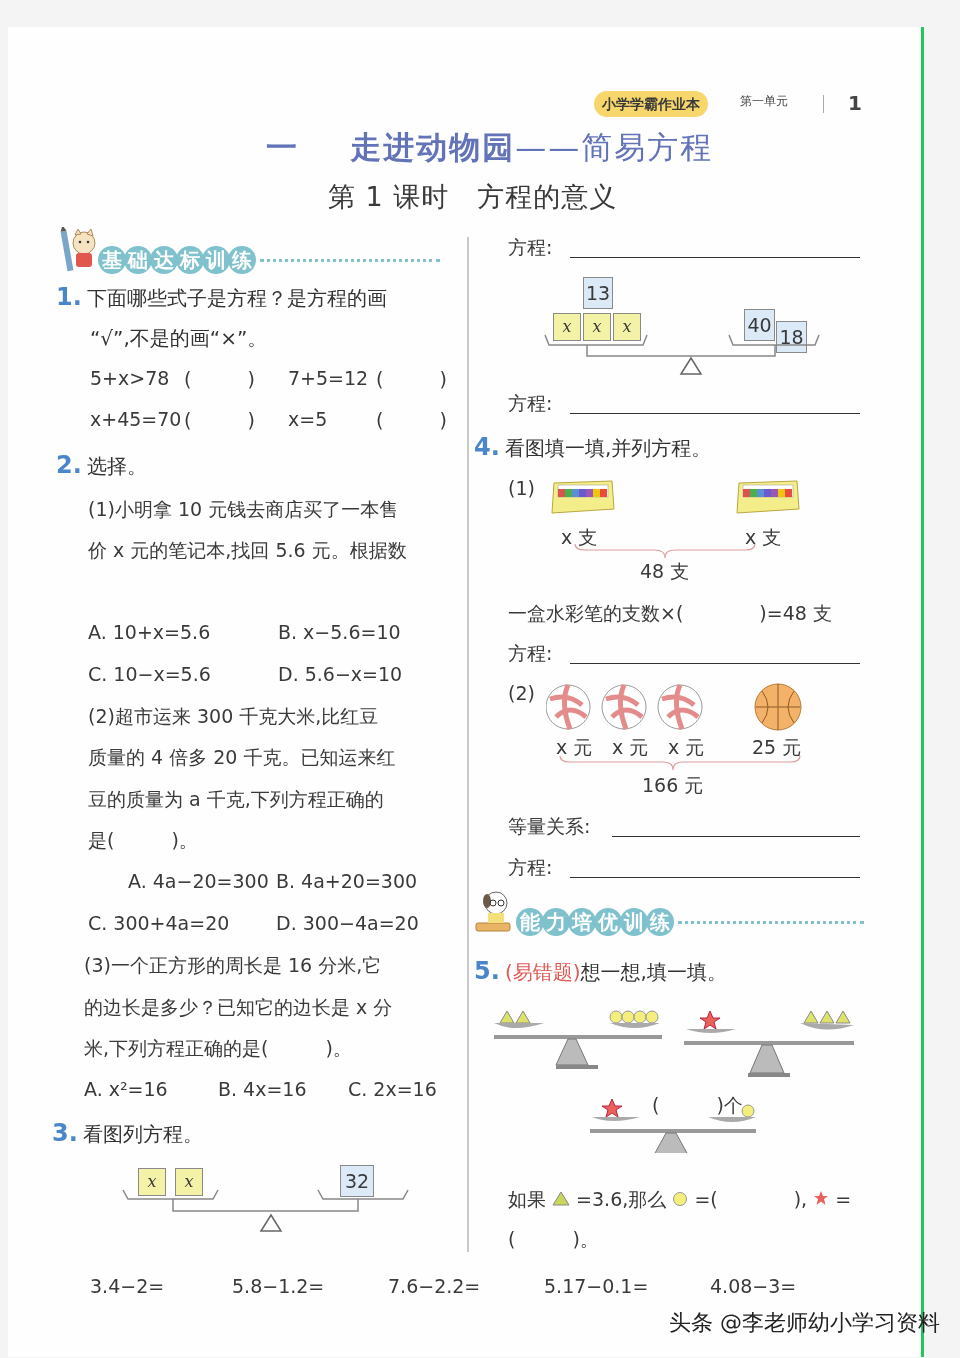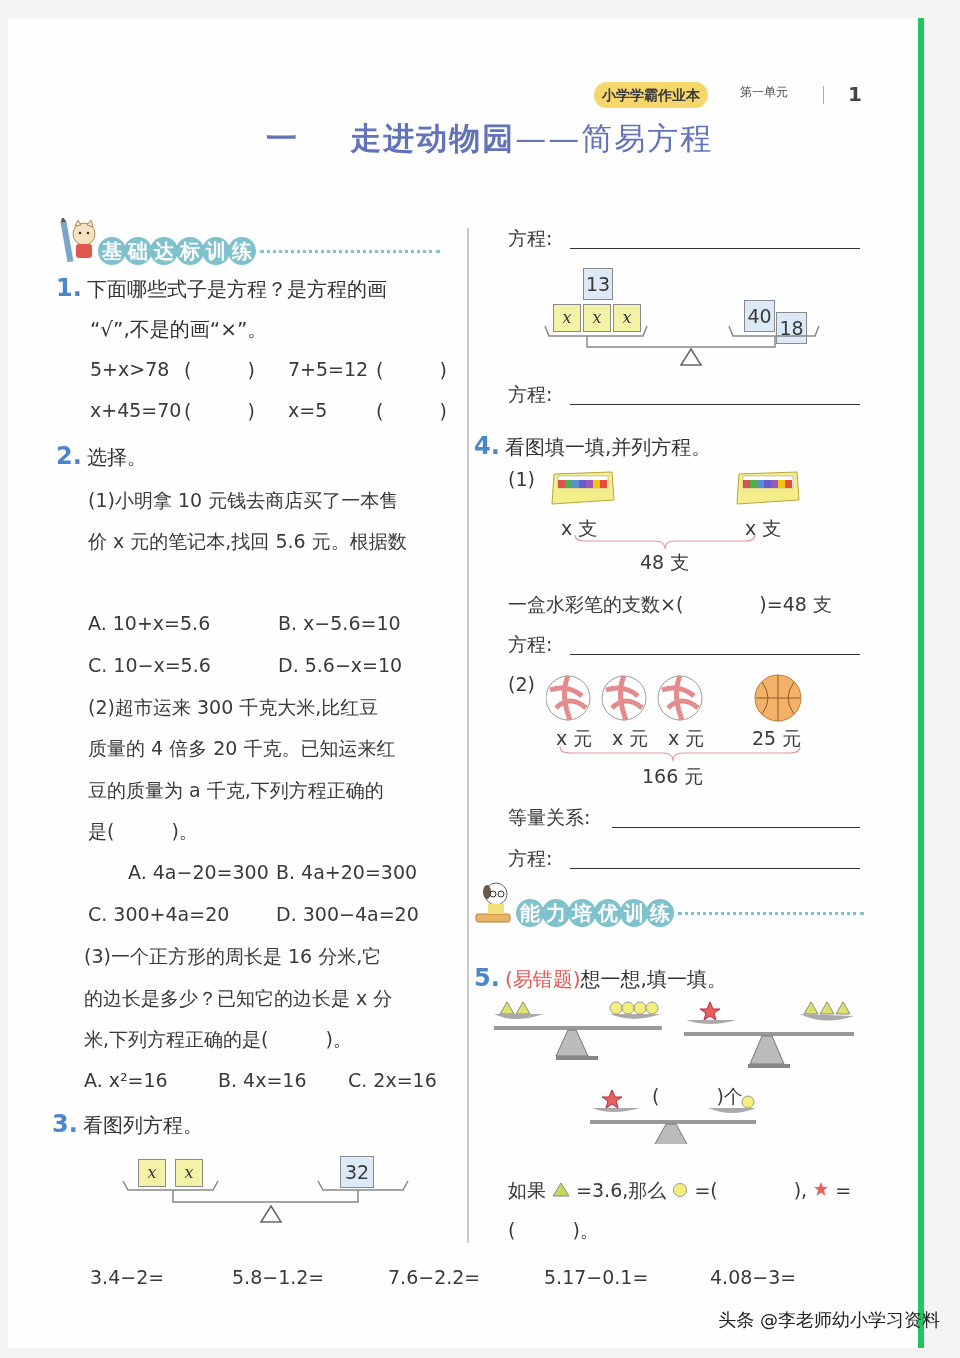--- a/index.html
+++ b/index.html
@@ -1,17 +1,17 @@
 <!DOCTYPE html>
 <html><head>
 <meta charset="utf-8">
 <style>
   * { box-sizing: border-box; margin: 0; padding: 0; }
   body { width: 960px; height: 1358px; background: #f4f4f4; font-family: "DejaVu Sans", "Liberation Sans", sans-serif; color: #3a3a3a; position: relative; overflow: hidden; }
-  .page { position: absolute; left: 8px; top: 18px; width: 916px; height: 1330px; background: #fefefe; border-right: 6px solid #22c55e; }
+  .page { position: absolute; left: 8px; top: 27px; width: 916px; height: 1330px; background: #fefefe; border-right: 3px solid #22c55e; }
   .abs { position: absolute; }
   .hdr-badge { left: 586px; top: 64px; height: 26px; padding: 0 8px; background: #f7d66b; border-radius: 13px; font-size: 14px; line-height: 26px; color: #3a3a3a; font-weight: bold; }
   .hdr-unit { left: 732px; top: 66px; font-size: 12px; color: #444; }
   .hdr-sep { left: 815px; top: 68px; width: 1px; height: 18px; background: #aaa; }
   .hdr-page { left: 840px; top: 64px; font-size: 20px; font-weight: bold; color: #444; }
   .title1 { left: 258px; top: 100px; font-size: 31px; font-weight: bold; color: #6273b8; letter-spacing: 2px; }
   .title1 .thin { font-weight: normal; }
   .title2 { left: 320px; top: 152px; font-size: 27px; color: #3a3a3a; letter-spacing: 1px; }
   .divider { left: 459px; top: 210px; width: 2px; height: 1015px; background: #c9c9c9; }
   .sec-banner { display: flex; align-items: center; }
@@ -20,36 +20,37 @@
   .dots { border-bottom: 3px dotted #7fc1cc; height: 2px; margin-left: 6px; }
   .mascot { width: 40px; height: 48px; position: relative; }
   .qnum { color: #4b87c8; font-size: 24px; font-weight: bold; }
   .qtxt { font-size: 20px; color: #333; }
   .line { font-size: 19px; color: #3a3a3a; white-space: nowrap; }
   .box { position: absolute; width: 28px; height: 28px; border: 1px solid #8a8a8a; text-align: center; line-height: 26px; font-size: 16px; }
   .box.y { background: #f4f2a6; font-family: "DejaVu Serif", serif; font-style: italic; }
   .box.b { background: #dce9f6; font-size: 19px; width: 34px; height: 32px; line-height: 30px; }
   .fillline { border-bottom: 1.5px solid #333; position: absolute; height: 1px; }
   .red { color: #e05a55; }
-  .watermark { right: 20px; top: 1308px; font-size: 18px; color: #222; }
+  .watermark { right: 20px; top: 1308px; font-size: 22px; color: #222; }
 </style>
 </head>
 <body>
 
 <div class="page">
 
   <div class="abs hdr-badge">小学学霸作业本</div>
   <div class="abs hdr-unit">第一单元</div>
   <div class="abs hdr-sep"></div>
   <div class="abs hdr-page">1</div>
 
   <div class="abs title1">
     <span>一</span>&nbsp;&nbsp;&nbsp;
     <span>走进动物园</span><span class="thin">——简易方程</span>
   </div>
+  <div class="abs title2">第 1 课时　方程的意义</div>
 
   <div class="abs divider"></div>
 
   <div class="abs sec-banner" style="left:52px; top:200px;">
     <div class="mascot">
       <svg width="40" height="50" viewBox="0 0 40 50">
         <rect x="4" y="4" width="6" height="40" fill="#7aa7c9" transform="rotate(-10 7 24)"></rect>
         <polygon points="4,4 10,4 7,-2" fill="#555" transform="rotate(-10 7 24)"></polygon>
         <circle cx="24" cy="16" r="11" fill="#f6e3c2" stroke="#b08a5a"></circle>
         <polygon points="15,8 18,2 21,7" fill="#f6e3c2" stroke="#b08a5a"></polygon>
@@ -141,21 +142,21 @@
     <svg class="abs" style="left:535px; top:305px;" width="290" height="50">
       <path d="M2 3 L6 13 L100 13 L104 3" fill="none" stroke="#888" stroke-width="1.5"></path>
       <path d="M186 3 L190 13 L272 13 L276 3" fill="none" stroke="#888" stroke-width="1.5"></path>
       <path d="M44 13 L44 24 L232 24 L232 13" fill="none" stroke="#888" stroke-width="1.5"></path>
       <polygon points="138,42 148,26 158,42" fill="#fff" stroke="#666" stroke-width="1.5"></polygon>
     </svg>
   </div>
   <div class="abs line" style="left:500px; top:364px;">方程:</div>
   <div class="fillline" style="left:562px; top:386px; width:290px;"></div>
 
-  <div class="abs" style="left:466px; top:406px;margin-top:8px;">
+  <div class="abs" style="left:466px; top:406px;">
     <span class="qnum">4.</span>
     <span class="qtxt">看图填一填,并列方程。</span>
   </div>
   <div class="abs line" style="left:500px; top:450px;">(1)</div>
   <svg class="abs" style="left:540px; top:450px;" width="70" height="46">
     <polygon points="6,6 64,4 66,32 4,36" fill="#f4ee8a" stroke="#b9a640"></polygon>
     <rect x="10" y="8" width="50" height="12" fill="#fff" stroke="#999" stroke-width="0.5"></rect>
     <rect x="10" y="12" width="7" height="8" fill="#d9534f"></rect>
       <rect x="17" y="12" width="7" height="8" fill="#4cae4c"></rect>
     <rect x="24" y="12" width="7" height="8" fill="#5b8fd4"></rect>
@@ -232,21 +233,21 @@
       <div class="bubble">能</div>
       <div class="bubble">力</div>
       <div class="bubble">培</div>
       <div class="bubble">优</div>
       <div class="bubble">训</div>
       <div class="bubble">练</div>
     </div>
     <div class="dots" style="width:186px; margin-top:18px;"></div>
   </div>
 
-  <div class="abs" style="left:466px; top:930px;margin-top:16px;">
+  <div class="abs" style="left:466px; top:930px;">
     <span class="qnum">5.</span>
     <span class="qtxt red">(易错题)</span><span class="qtxt">想一想,填一填。</span>
   </div>
 
   <svg class="abs" style="left:476px; top:976px;" width="380" height="150">
 
     <g>
       <polygon points="16,20 23,8 30,20" fill="#dfe26a" stroke="#888"></polygon>
       <polygon points="32,20 39,8 46,20" fill="#dfe26a" stroke="#888"></polygon>
       <path d="M10 20 Q30 30 60 20 Z" fill="#aaa"></path>

